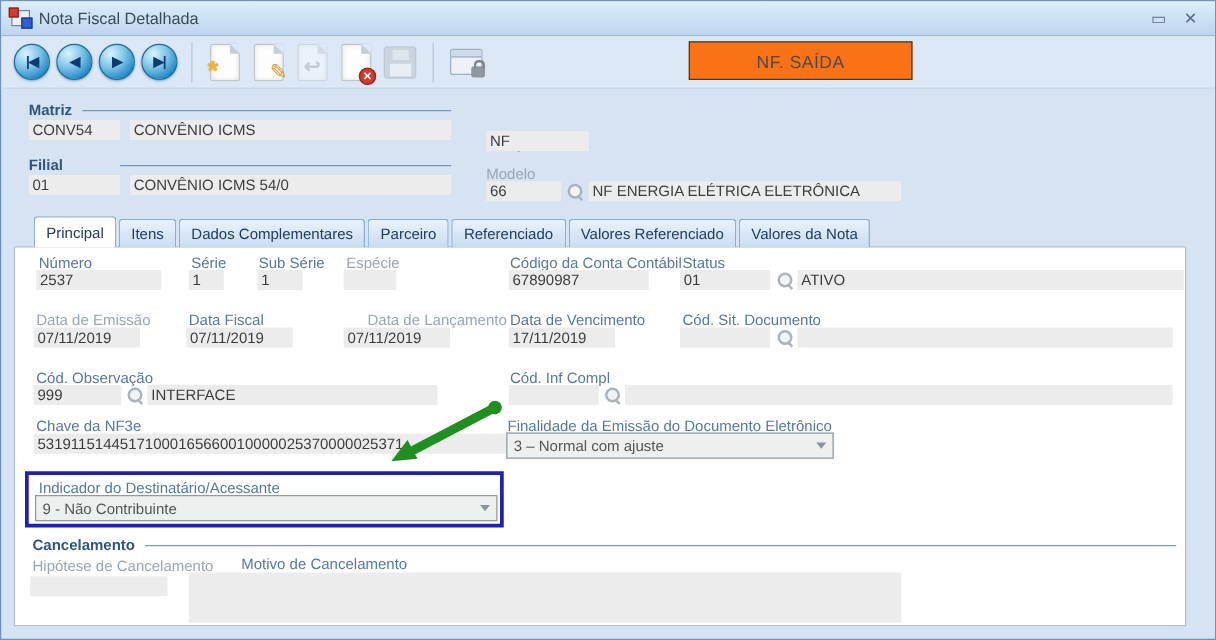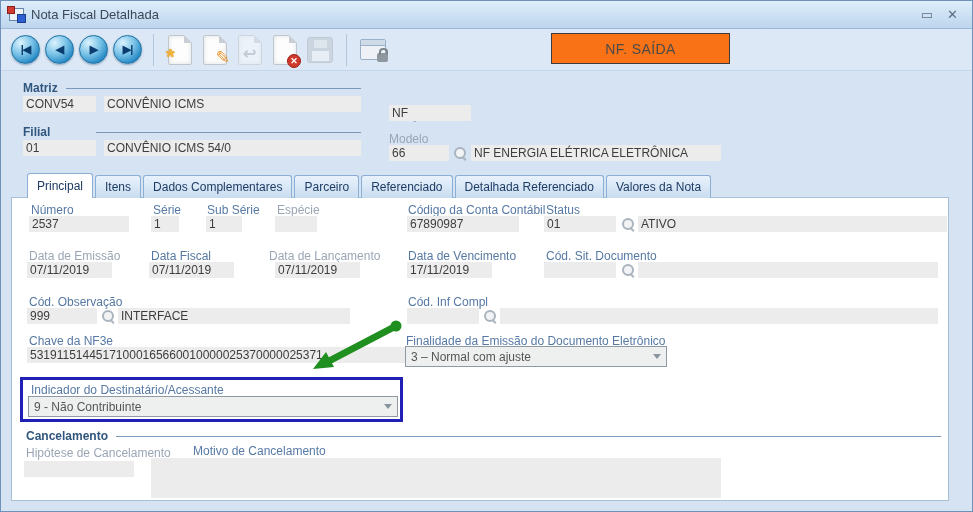--- a/index.html
+++ b/index.html
@@ -146,21 +146,21 @@
   <div class="fld" style="left:388px;top:144px;width:60px;">66</div>
   <span class="mag" style="left:452px;top:145px;"></span>
   <div class="fld" style="left:470px;top:144px;width:250px;">NF ENERGIA ELÉTRICA ELETRÔNICA</div>
 
   <div class="tabs">
     <div class="tab active">Principal</div>
     <div class="tab">Itens</div>
     <div class="tab">Dados Complementares</div>
     <div class="tab">Parceiro</div>
     <div class="tab">Referenciado</div>
-    <div class="tab">Detalhada Referenciado</div>
+    <div class="tab">Valores Referenciado</div>
     <div class="tab">Valores da Nota</div>
   </div>
 
   <div class="panel"></div>
 
   <div class="lbl" style="left:30px;top:202px;">Número</div>
   <div class="fld" style="left:28px;top:215px;width:100px;">2537</div>
   <div class="lbl" style="left:152px;top:202px;">Série</div>
   <div class="fld" style="left:150px;top:215px;width:28px;">1</div>
   <div class="lbl" style="left:206px;top:202px;">Sub Série</div>
@@ -171,21 +171,21 @@
   <div class="fld" style="left:406px;top:215px;width:112px;">67890987</div>
   <div class="lbl" style="left:545px;top:202px;">Status</div>
   <div class="fld" style="left:543px;top:215px;width:72px;">01</div>
   <span class="mag" style="left:620px;top:216px;"></span>
   <div class="fld" style="left:637px;top:215px;width:309px;">ATIVO</div>
 
   <div class="lbl dim" style="left:28px;top:248px;">Data de Emissão</div>
   <div class="fld" style="left:26px;top:261px;width:85px;">07/11/2019</div>
   <div class="lbl" style="left:150px;top:248px;">Data Fiscal</div>
   <div class="fld" style="left:148px;top:261px;width:85px;">07/11/2019</div>
-  <div class="lbl dim" style="left:268px;top:248px;">Data de Lançamento</div>
+  <div class="lbl dim" style="left:293px;top:248px;">Data de Lançamento</div>
   <div class="fld" style="left:274px;top:261px;width:85px;">07/11/2019</div>
   <div class="lbl" style="left:407px;top:248px;">Data de Vencimento</div>
   <div class="fld" style="left:406px;top:261px;width:85px;">17/11/2019</div>
   <div class="lbl" style="left:545px;top:248px;">Cód. Sit. Documento</div>
   <div class="fld" style="left:543px;top:261px;width:72px;"></div>
   <span class="mag" style="left:620px;top:262px;"></span>
   <div class="fld" style="left:637px;top:261px;width:300px;"></div>
 
   <div class="lbl" style="left:28px;top:294px;">Cód. Observação</div>
   <div class="fld" style="left:26px;top:307px;width:70px;">999</div>

